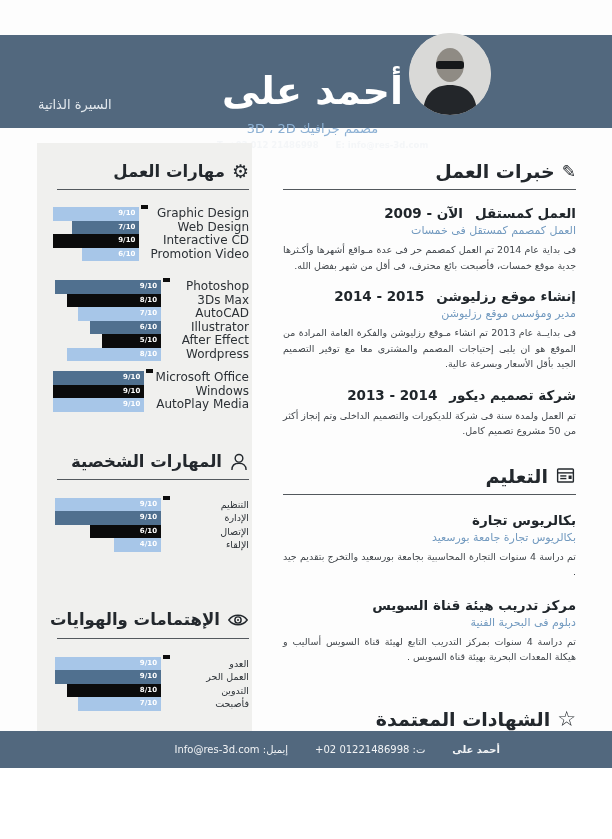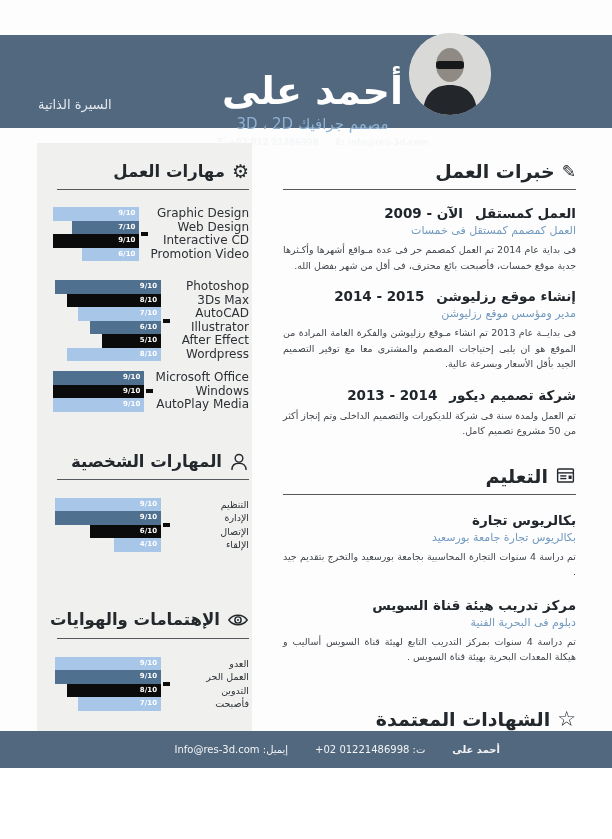--- a/index.html
+++ b/index.html
@@ -5,21 +5,21 @@
   html,body{margin:0;padding:0;background:#ffffff;}
   *{box-sizing:border-box;}
   #page{position:relative;width:612px;height:768px;background:#fdfdfd;overflow:hidden;
         font-family:"DejaVu Sans",sans-serif;}
 
   
   .band{position:absolute;left:0;right:0;top:35px;height:93px;background:#52687e;}
   .cv-label{position:absolute;left:38px;bottom:16px;color:#e3e9ee;font-size:13px;}
   .id-block{position:absolute;top:34px;left:210px;width:205px;text-align:center;white-space:nowrap;}
   .id-name{color:#ffffff;font-size:38px;font-weight:bold;line-height:44px;direction:rtl;}
-  .id-sub{color:#8db1d4;font-size:15px;margin-top:2px;direction:rtl;}
+  .id-sub{color:#8db1d4;font-size:13px;margin-top:8px;direction:rtl;}
   .id-contact{color:#f4f6f8;font-size:8.5px;font-weight:bold;margin-top:4px;direction:ltr;}
   .id-contact span{margin:0 7px;}
   .avatar{position:absolute;left:409px;top:33px;width:82px;height:82px;border-radius:50%;
           background:#d9d9d7;overflow:hidden;}
 
   
   .footer{position:absolute;left:0;right:0;bottom:0;height:37px;background:#52687e;
           display:flex;direction:rtl;align-items:center;gap:27px;
           padding-right:112px;color:#f2f4f6;font-size:10px;}
   .footer .f-name{font-weight:bold;}
@@ -37,21 +37,21 @@
              color:#23282d;font-weight:bold;white-space:nowrap;}
   .right-col .sec-title{font-size:19px;}
   .left-panel .sec-title{font-size:16.5px;}
   .sec-icon{display:inline-flex;align-items:center;justify-content:center;color:#23282d;}
   .glyph{font-weight:normal;}
   .rule{border-bottom:1.5px solid #53585d;margin-top:7px;}
   .left-panel .rule{width:192px;}
   .right-col .rule{width:100%;}
 
   
-  .chart{display:flex;direction:ltr;align-items:center;}
+  .chart{display:flex;direction:ltr;align-items:flex-start;}
   .bars{width:118px;display:flex;flex-direction:column;}
   .bar-row{height:13.5px;display:flex;justify-content:flex-end;}
   .bar{height:100%;display:flex;align-items:center;justify-content:flex-end;}
   .score{color:#ffffff;font-size:7px;font-weight:bold;padding-right:4px;line-height:13.5px;}
   .bracket{width:7px;border:2px solid #0c0c0c;border-left:none;margin:-2px 3px -2px 2px;}
   .labels{flex:1;display:flex;flex-direction:column;}
   .lbl{height:13.5px;line-height:13.5px;font-size:12px;color:#2c3136;text-align:right;white-space:nowrap;}
   .labels.ar .lbl{font-size:9.5px;direction:rtl;}
 
   .mt17{margin-top:17px;} .mt19{margin-top:19px;} .mt10{margin-top:10px;}

